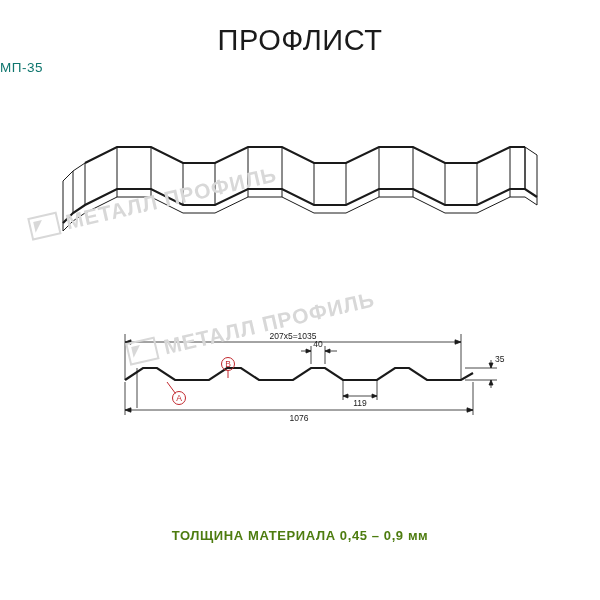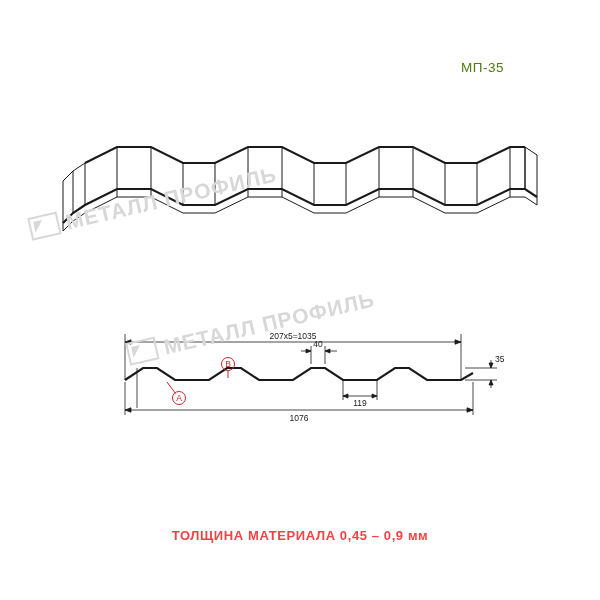--- a/index.html
+++ b/index.html
@@ -31,35 +31,35 @@
     font-size: 29px;
     letter-spacing: 0.5px;
     font-weight: normal;
     color: #1a1a1a;
   }
   .subtitle {
     position: absolute;
     left: 0;
     top: 60px;
     width: 504px;
-    text-align: right;
+    text-align: left;
     font-size: 13.5px;
     letter-spacing: 0.5px;
-    color: #4d7c0f;
+    color: #0f766e;
   }
   .footer-note {
     position: absolute;
     left: 0;
     top: 528px;
     width: 600px;
     text-align: center;
     font-size: 13px;
     font-weight: bold;
     letter-spacing: 0.6px;
-    color: #ef4444;
+    color: #4d7c0f;
   }
   .iso-wrap {
     position: absolute;
     left: 55px;
     top: 135px;
     width: 490px;
     height: 135px;
   }
   .draw-wrap {
     position: absolute;
@@ -116,20 +116,21 @@
     font-size: 8.5px;
     fill: #c1272d;
     font-family: "Liberation Sans", sans-serif;
   }
 </style>
 </head>
 <body>
 
 <div class="page">
 
+  <div class="title">ПРОФЛИСТ</div>
   <div class="subtitle">МП-35</div>
 
   <div class="iso-wrap">
     <svg width="490" height="135" viewBox="0 0 490 135">
 
       <path class="ln thick" d="M 30 28 L 62 12 L 96 12 L 128 28 L 160 28 L 193 12 L 227 12 L 259 28 L 291 28 L 324 12 L 358 12 L 390 28 L 422 28 L 455 12 L 470 12"></path>
 
       <path class="ln thin" d="M 30 28 L 30 70"></path>
       <path class="ln thin" d="M 62 12 L 62 54"></path>
       <path class="ln thin" d="M 96 12 L 96 54"></path>

